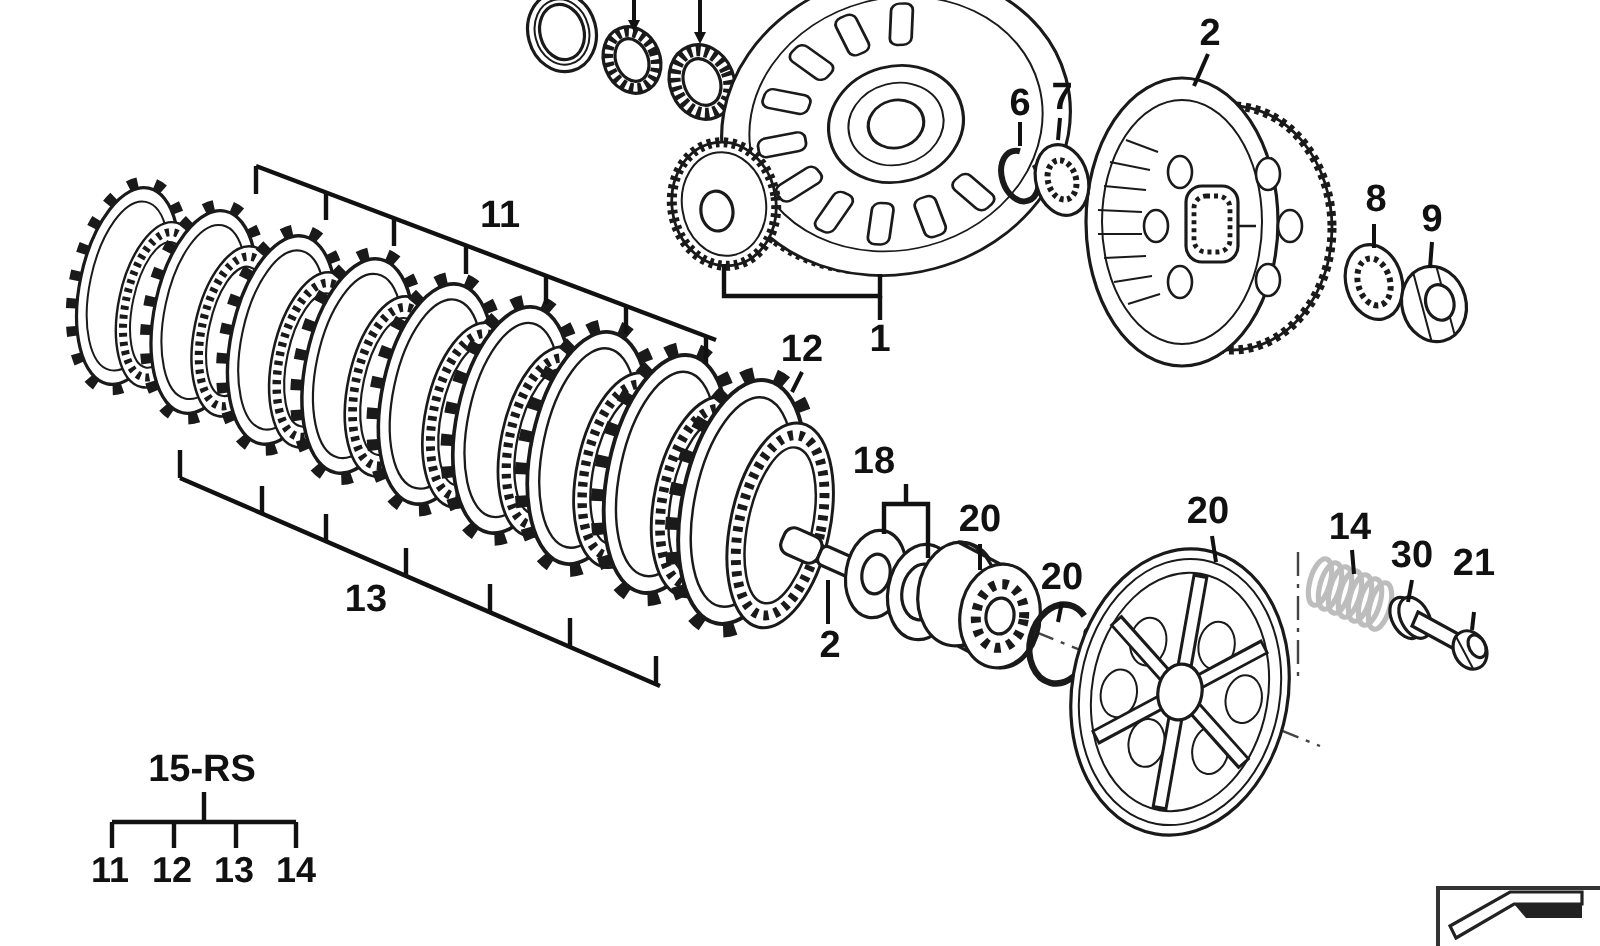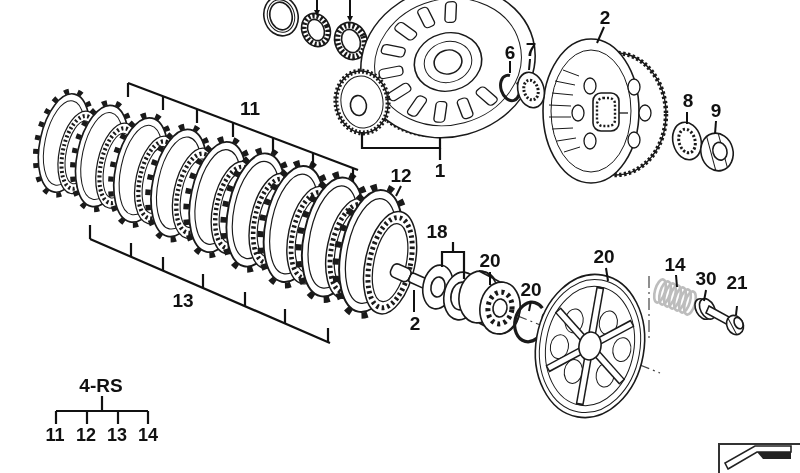--- a/index.html
+++ b/index.html
@@ -333,19 +333,19 @@
 <div class="callout" style="left:183px;top:300px">13</div>
 <div class="callout" style="left:675px;top:264px">14</div>
 <div class="callout" style="left:604px;top:256px">20</div>
 <div class="callout" style="left:490px;top:260px">20</div>
 <div class="callout" style="left:415px;top:323px">2</div>
 <div class="callout" style="left:437px;top:231px">18</div>
 <div class="callout" style="left:531px;top:289px">20</div>
 <div class="callout" style="left:706px;top:278px">30</div>
 <div class="callout" style="left:737px;top:282px">21</div>
 
-<div class="callout" style="left:101px;top:385px">4-RS</div>
+<div class="callout" style="left:101px;top:385px">15-RS</div>
 <div class="callout small" style="left:55px;top:435px">11</div>
 <div class="callout small" style="left:86px;top:435px">12</div>
 <div class="callout small" style="left:117px;top:435px">13</div>
 <div class="callout small" style="left:148px;top:435px">14</div>
 
 </div>
 
 </body></html>

